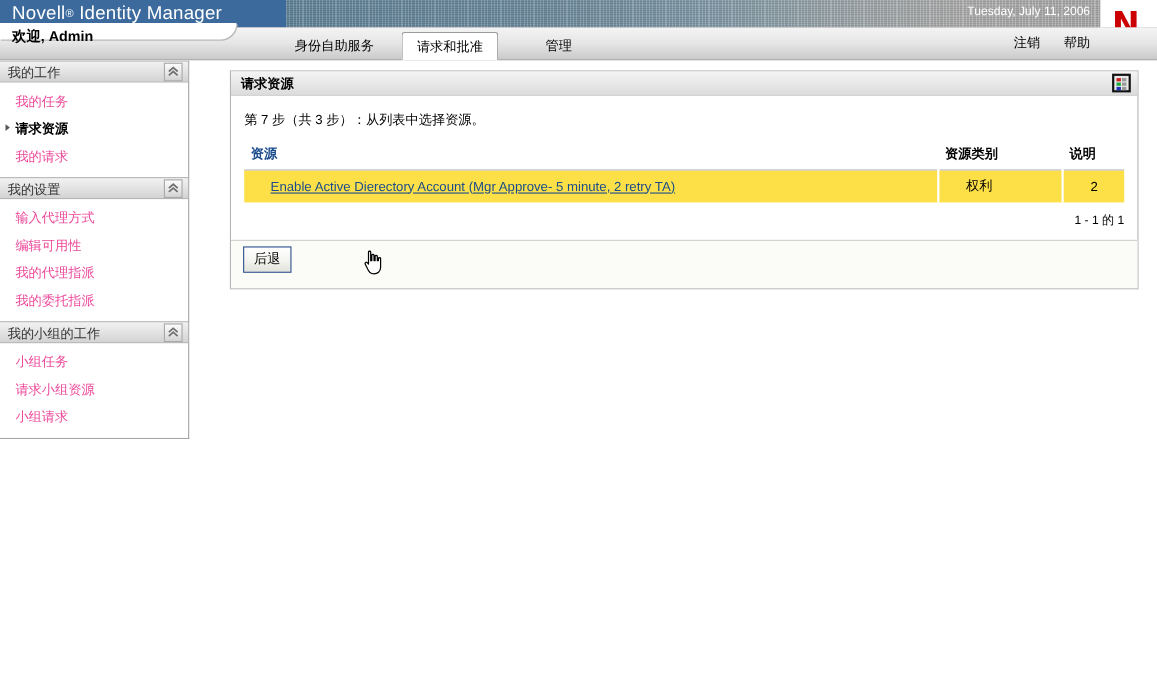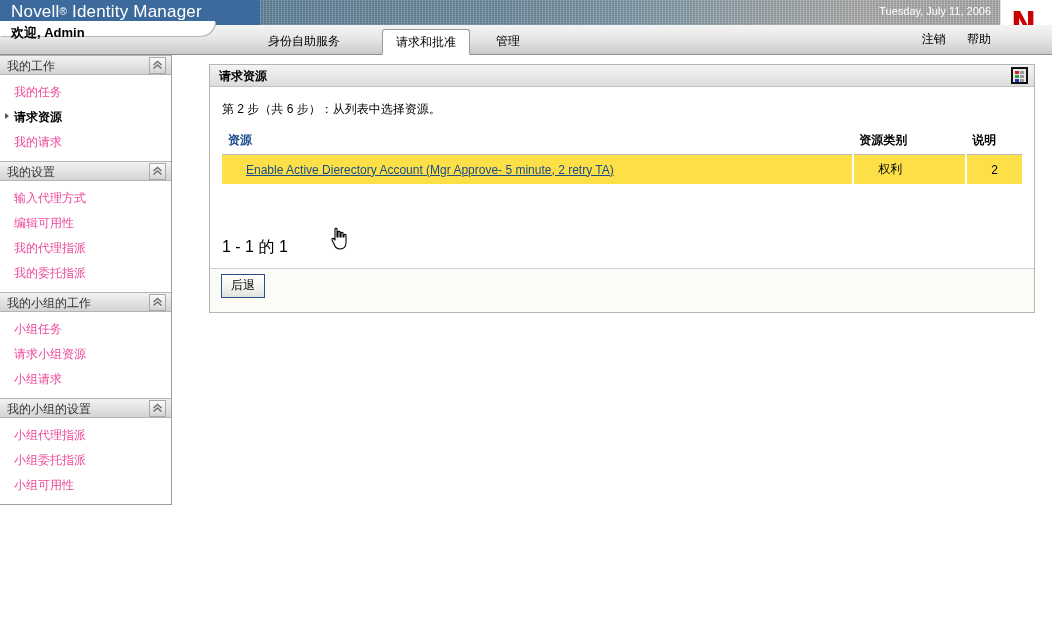--- a/index.html
+++ b/index.html
@@ -273,24 +273,23 @@
     border-right: 2px solid #ffffff;
     white-space: nowrap;
   }
   table.rt td:last-child { border-right: none; }
   .res-link {
     color: #1a4b8c;
     text-decoration: underline;
     cursor: pointer;
   }
   .pager {
-    text-align: left;
-    font-size: 16px;
+    text-align: right;
+    font-size: 11px;
     padding: 9px 0 10px 0;
-    margin-top: 44px;
   }
   .card-foot {
     border-top: 1px solid #cfcfcf;
     background: #fbfbf7;
     padding: 5px 0 14px 11px;
   }
   .btn {
     display: inline-block;
     min-width: 44px;
     padding: 2px 9px 3px 9px;
@@ -322,21 +321,21 @@
     <div class="logo-n">N</div>
   </div>
 </div>
 
 <div class="navstrip">
   <div class="welcome-plate">
     <div class="welcome-text">欢迎, Admin</div>
   </div>
   <div class="tabs">
     <div class="tab inactive" style="left:0px;">身份自助服务</div>
-    <div class="tab active" style="left:127px;">请求和批准</div>
+    <div class="tab active" style="left:110px;">请求和批准</div>
     <div class="tab inactive" style="left:228px;">管理</div>
   </div>
   <div class="navlinks">
     <span>注销</span>
     <span>帮助</span>
   </div>
 </div>
 
 <div class="body-area">
 
@@ -387,56 +386,40 @@
             </svg>
         </div>
       </div>
       <div class="group-body">
         <div class="side-item">小组任务</div>
         <div class="side-item">请求小组资源</div>
         <div class="side-item">小组请求</div>
       </div>
     </div>
 
-    <div class="panel-group">
-      <div class="group-head">
-        <div class="gtitle">我的小组的设置</div>
-        <div class="collapse-btn">
-          <svg width="11" height="11" viewBox="0 0 11 11">
-              <path d="M1.5 5 L5.5 1.5 L9.5 5" fill="none" stroke="#707070" stroke-width="1.6"></path>
-              <path d="M1.5 8.5 L5.5 5 L9.5 8.5" fill="none" stroke="#707070" stroke-width="1.6"></path>
-            </svg>
-        </div>
-      </div>
-      <div class="group-body">
-        <div class="side-item">小组代理指派</div>
-        <div class="side-item">小组委托指派</div>
-        <div class="side-item">小组可用性</div>
-      </div>
-    </div>
 
   </div>
 
   <div class="content">
     <div class="card">
 
       <div class="card-head">
         <div class="ctitle">请求资源</div>
         <div class="grid-icon">
           <i style="background:#cc2222"></i>
             <i style="background:#9a9a9a"></i>
           <i style="background:#1faa3c"></i>
             <i style="background:#9a9a9a"></i>
           <i style="background:#2233bb"></i>
             <i style="background:#9a9a9a"></i>
         </div>
       </div>
 
       <div class="card-body">
-        <div class="step-text">第 2 步（共 6 步）：从列表中选择资源。</div>
+        <div class="step-text">第 7 步（共 3 步）：从列表中选择资源。</div>
 
         <table class="rt">
           <thead>
             <tr>
               <th class="res" style="width:640px;">资源</th>
               <th style="width:105px;">资源类别</th>
               <th>说明</th>
             </tr>
           </thead>
           <tbody>

